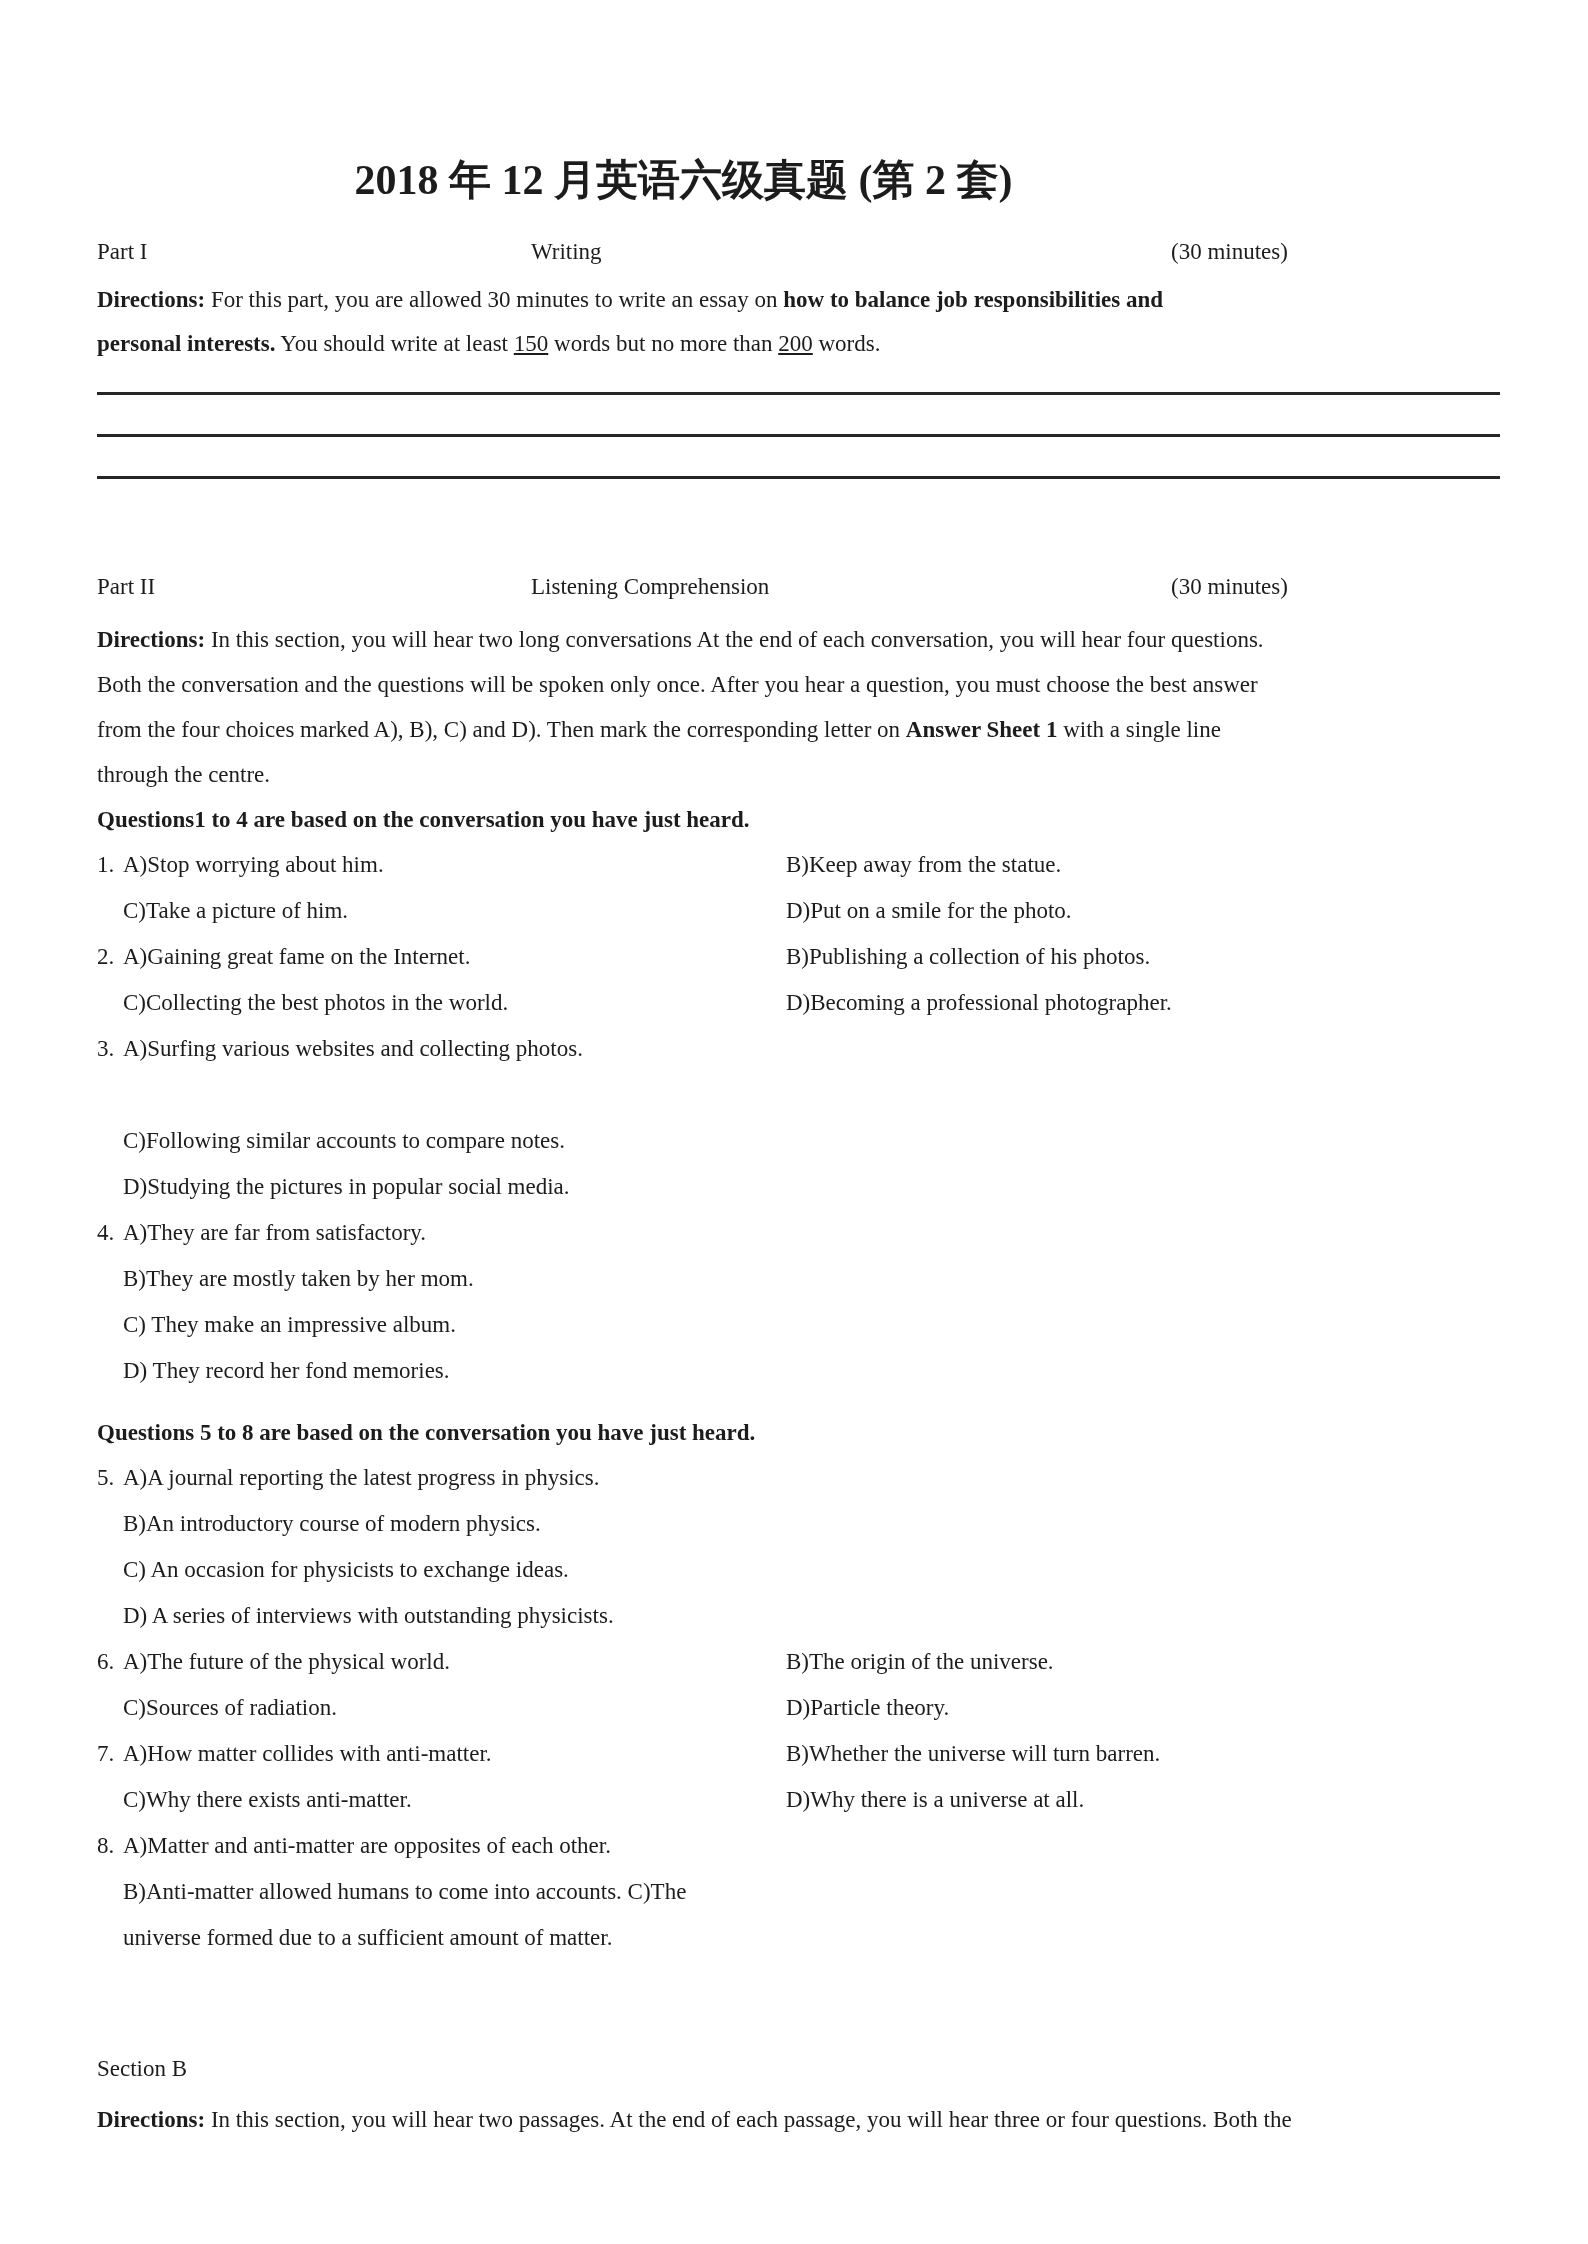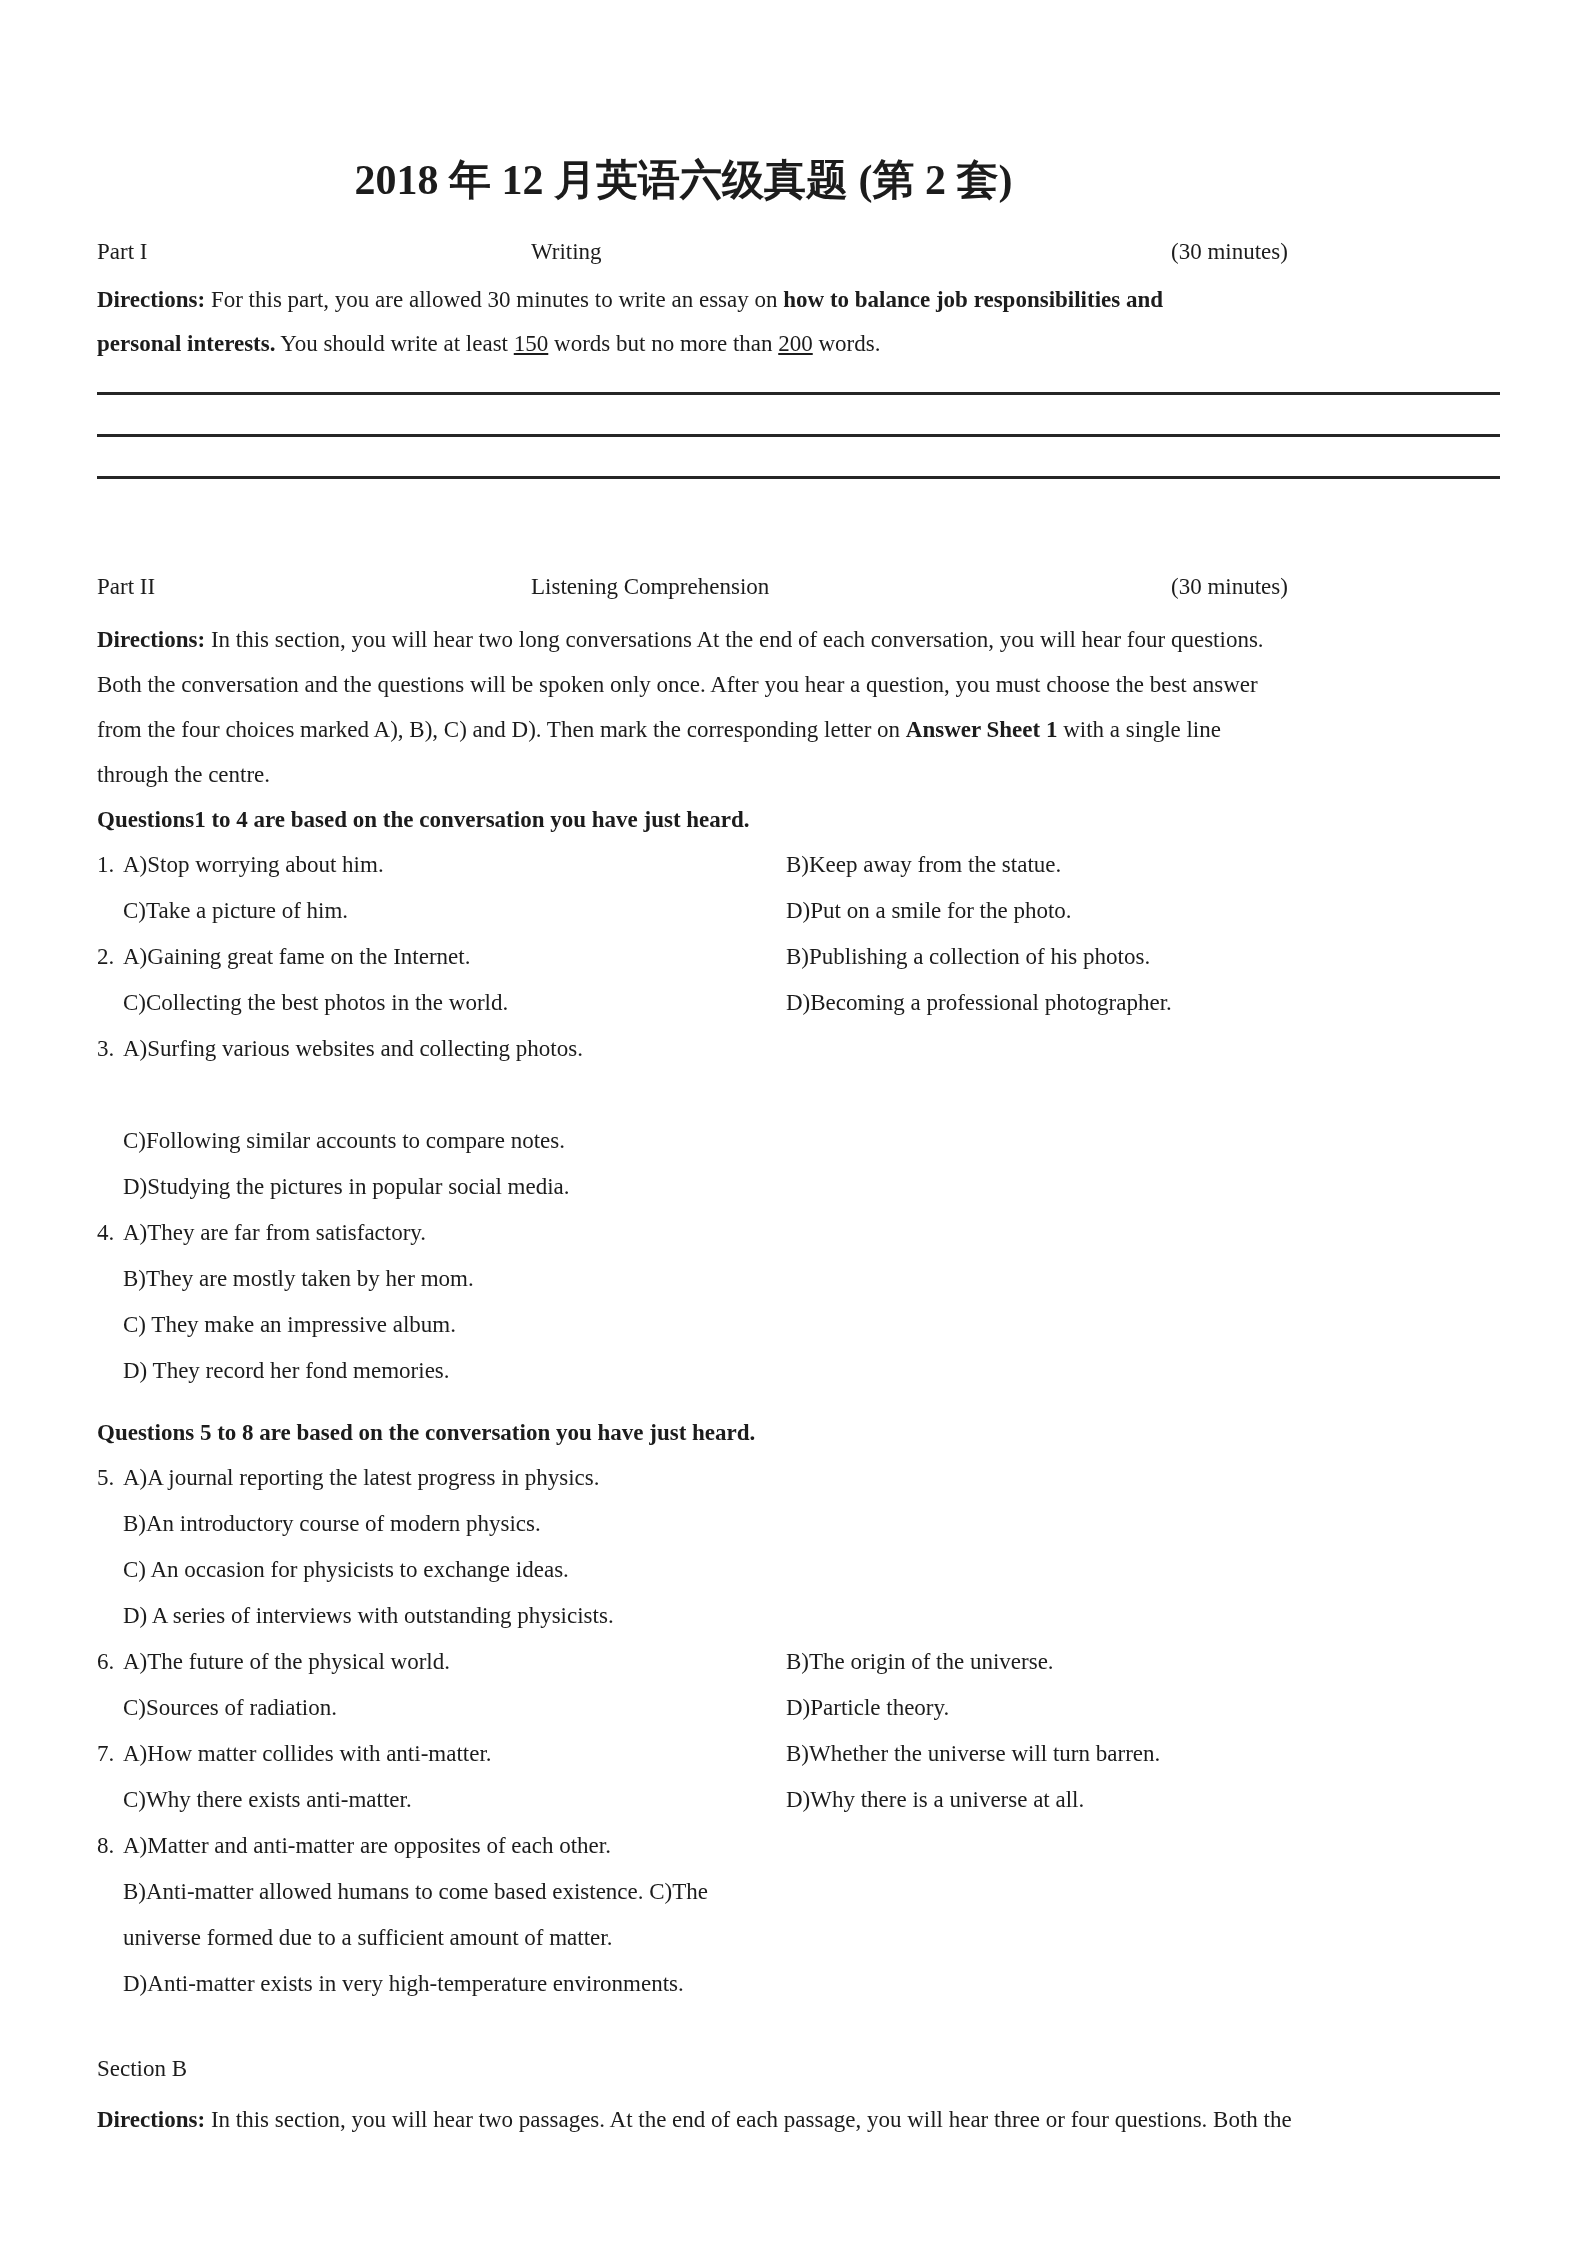--- a/index.html
+++ b/index.html
@@ -218,29 +218,28 @@
       <span class="qleft">C)Why there exists anti-matter.</span>
       <span class="qright">D)Why there is a universe at all.</span>
     </div>
 
     <div class="qrow">
       <span class="qnum">8.</span>
       <span class="qleft">A)Matter and anti-matter are opposites of each other.</span>
     </div>
     <div class="qrow">
       <span class="qnum"></span>
-      <span class="qleft">B)Anti-matter allowed humans to come based existence. C)The</span>
+      <span class="qleft">B)Anti-matter allowed humans to come into accounts. C)The</span>
     </div>
     <div class="qrow">
       <span class="qnum"></span>
       <span class="qleft">universe formed due to a sufficient amount of matter.</span>
     </div>
     <div class="qrow">
       <span class="qnum"></span>
-      <span class="qleft">D)Anti-matter exists in very high-temperature environments.</span>
     </div>
   </div>
 
   <div class="section-label secB">Section B</div>
 
   <div class="secB-directions">
     <div class="dir-line"><span class="b">Directions:</span><span> In this section, you will hear two passages. At the end of each passage, you will hear three or four questions. Both the</span></div>
   </div>
 
 </div>

